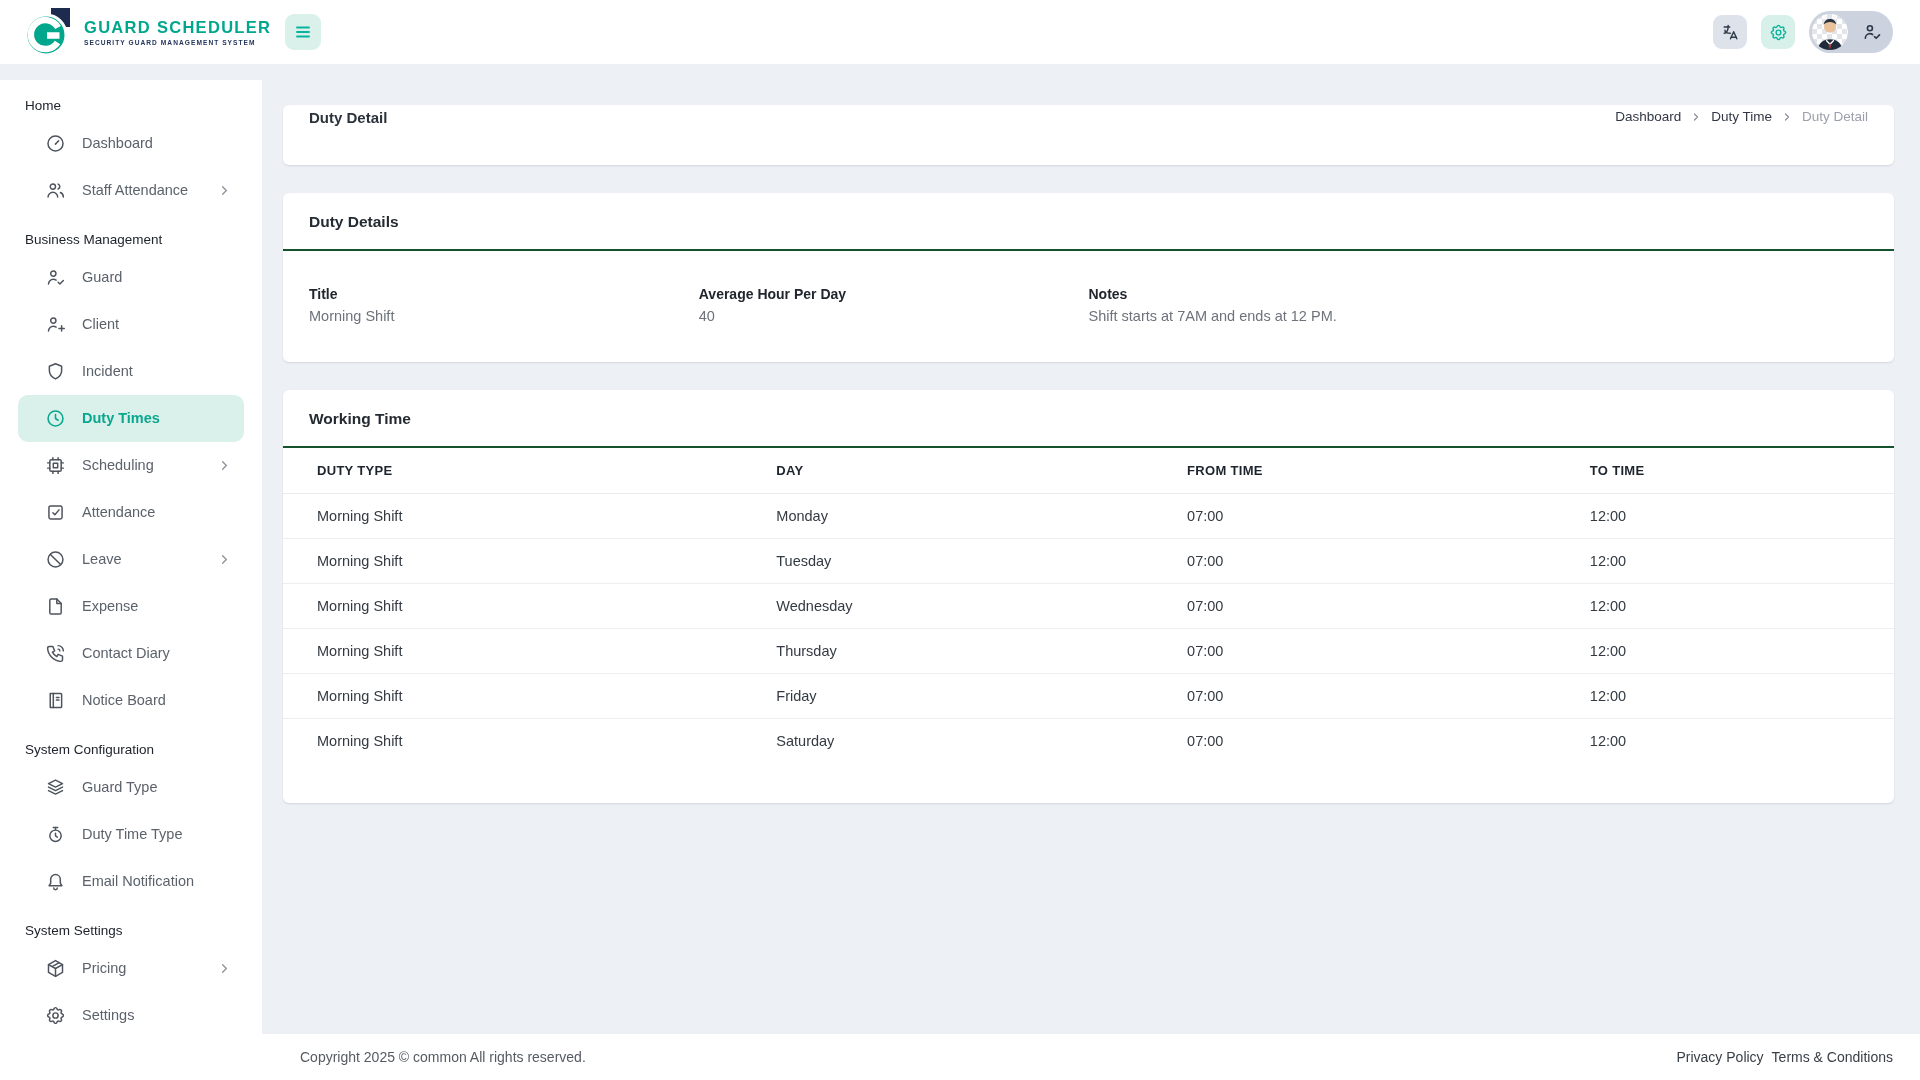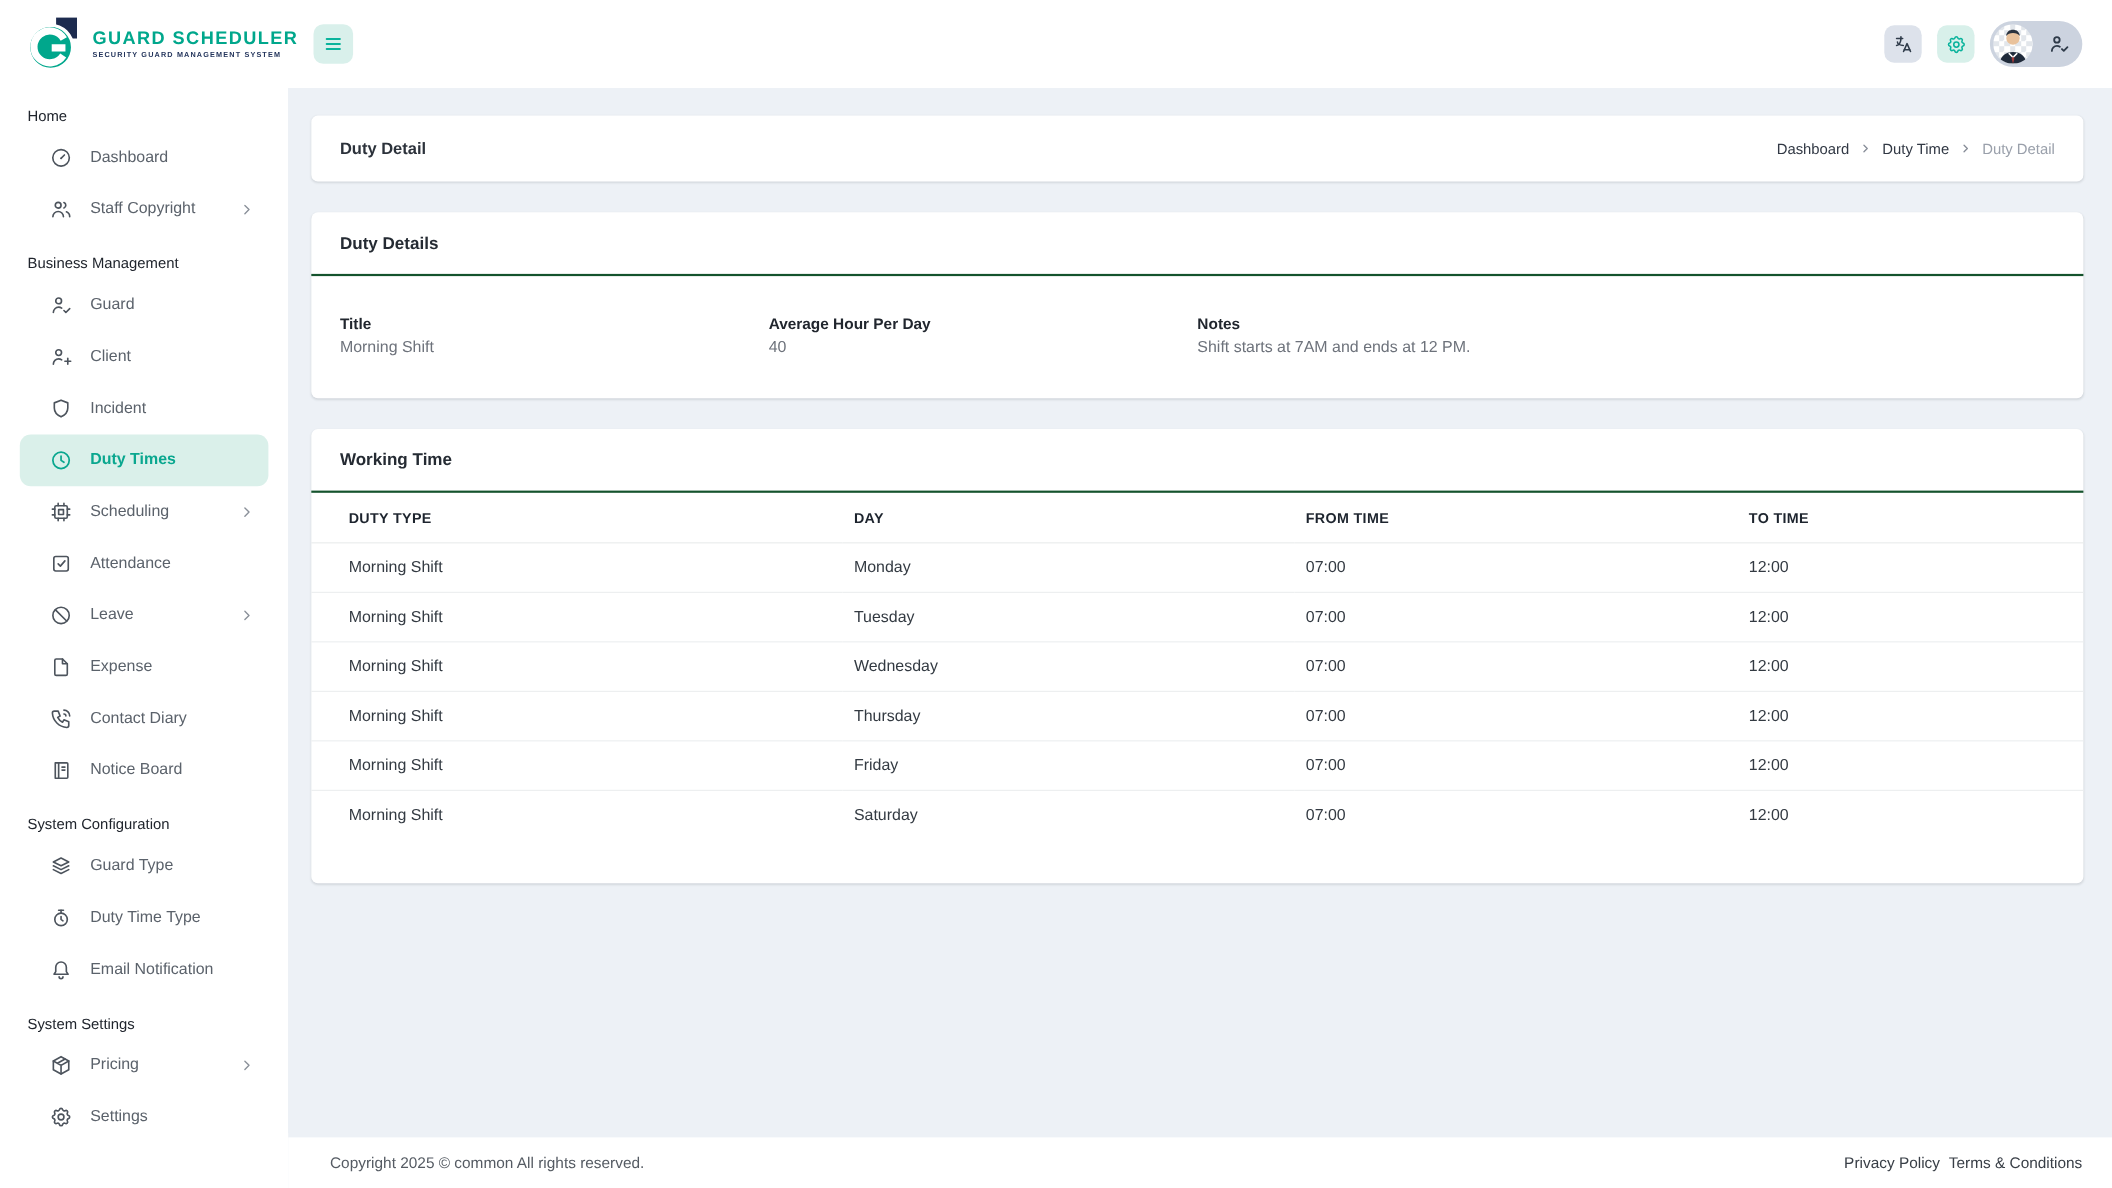--- a/index.html
+++ b/index.html
@@ -1,20 +1,20 @@
 <!DOCTYPE html>
 <html><head>
 <meta charset="utf-8">
 <style>
   *{box-sizing:border-box;margin:0;padding:0}
   html,body{width:1920px;height:1080px;overflow:hidden;font-family:"Liberation Sans","DejaVu Sans",sans-serif;background:#edf1f6}
   .app{position:relative;width:1920px;height:1080px}
 
   
-  .topbar{position:absolute;left:0;top:0;right:0;height:80px;background:#fff;display:flex;align-items:center;padding:0 27px 0 24px;z-index:5}
+  .topbar{position:absolute;left:0;top:0;right:0;height:64px;background:#fff;display:flex;align-items:center;padding:0 27px 0 24px;z-index:5}
   .logo{display:flex;align-items:center;width:238px;cursor:pointer}
   .logo-mark{width:52px;height:56px;position:relative;flex:none}
   .logo-text{margin-left:8px}
   .logo-name{font-size:16.5px;font-weight:800;letter-spacing:1.3px;color:#00a78c;white-space:nowrap}
   .logo-tag{font-size:6.6px;font-weight:700;letter-spacing:1.05px;color:#24355c;margin-top:2px;white-space:nowrap}
   .iconbtn{display:flex;align-items:center;justify-content:center;border:none;cursor:pointer;border-radius:9px}
   .hamburger{width:36px;height:36px;background:#d9f0eb;margin-left:23px}
   .tb-right{margin-left:auto;display:flex;align-items:center;gap:14px}
   .btn-translate{width:34px;height:34px;background:#dde2eb;color:#2f3b4a}
   .btn-gear{width:34px;height:34px;background:#d8f0ea;color:#0ab39c}
@@ -29,21 +29,21 @@
   .nav-item{display:flex;align-items:center;height:47px;margin:0 18px;padding:0 12px 0 27px;border-radius:10px;color:#5b626b;cursor:pointer;text-decoration:none}
   .nav-icon{width:21px;height:21px;margin-right:16px;display:flex;color:#4d545d;flex:none}
   .nav-label{font-size:14.5px;line-height:1}
   .nav-chevron{margin-left:auto;display:flex;color:#8a9099}
   .nav-item.active{background:#daf0ea;color:#0aa78f;font-weight:700}
   .nav-item.active .nav-icon{color:#0aa78f}
 
   
   .main{position:absolute;left:262px;top:80px;right:0;bottom:50px;background:#edf1f6;padding:25px 26px 0 21px;overflow:hidden}
   .card{background:#fff;border-radius:6px;box-shadow:0 1px 2px rgba(56,65,74,.14);margin-bottom:28px}
-  .pagehead{height:60px;display:flex;align-items:center;justify-content:space-between;padding:4px 26px}
+  .pagehead{height:60px;display:flex;align-items:flex-start;justify-content:space-between;padding:4px 26px}
   .page-title{font-size:15px;font-weight:700;color:#2c323b}
   .crumbs{display:flex;align-items:center;gap:9px;font-size:13.5px}
   .crumb{color:#313844;cursor:pointer;text-decoration:none}
   .crumb.current{color:#9aa0ab;cursor:default}
   .crumb-sep{display:flex;color:#878d98}
 
   .card-heading{padding:20px 26px 18px;font-size:15.5px;font-weight:700;color:#252b33;border-bottom:2px solid #14532d}
   .details-body{display:grid;grid-template-columns:repeat(4,1fr);padding:35px 26px 38px}
   .field-label{font-size:14px;font-weight:700;color:#21262e;margin-bottom:6px}
   .field-value{font-size:14.5px;color:#6d727b}
@@ -150,21 +150,21 @@
 
     <a class="nav-item">
       <span class="nav-icon">
         <svg width="21" height="21" viewBox="0 0 24 24" fill="none" stroke="currentColor" stroke-width="1.7" stroke-linecap="round" stroke-linejoin="round">
             <circle cx="9" cy="7.5" r="3"></circle>
             <path d="M3.5 19.5c0-3 2.5-5.5 5.5-5.5s5.5 2.5 5.5 5.5"></path>
             <path d="M15 4.7a3 3 0 0 1 0 5.6"></path>
             <path d="M17.6 14.3c2 .8 3.4 2.8 3.4 5.2"></path>
           </svg>
       </span>
-      <span class="nav-label">Staff Copyright</span>
+      <span class="nav-label">Staff Attendance</span>
       <span class="nav-chevron">
         <svg width="15" height="15" viewBox="0 0 24 24" fill="none" stroke="currentColor" stroke-width="2" stroke-linecap="round" stroke-linejoin="round">
             <path d="M9 6l6 6-6 6"></path>
           </svg>
       </span>
     </a>
 
     <div class="nav-section">Business Management</div>
 
     <a class="nav-item">

